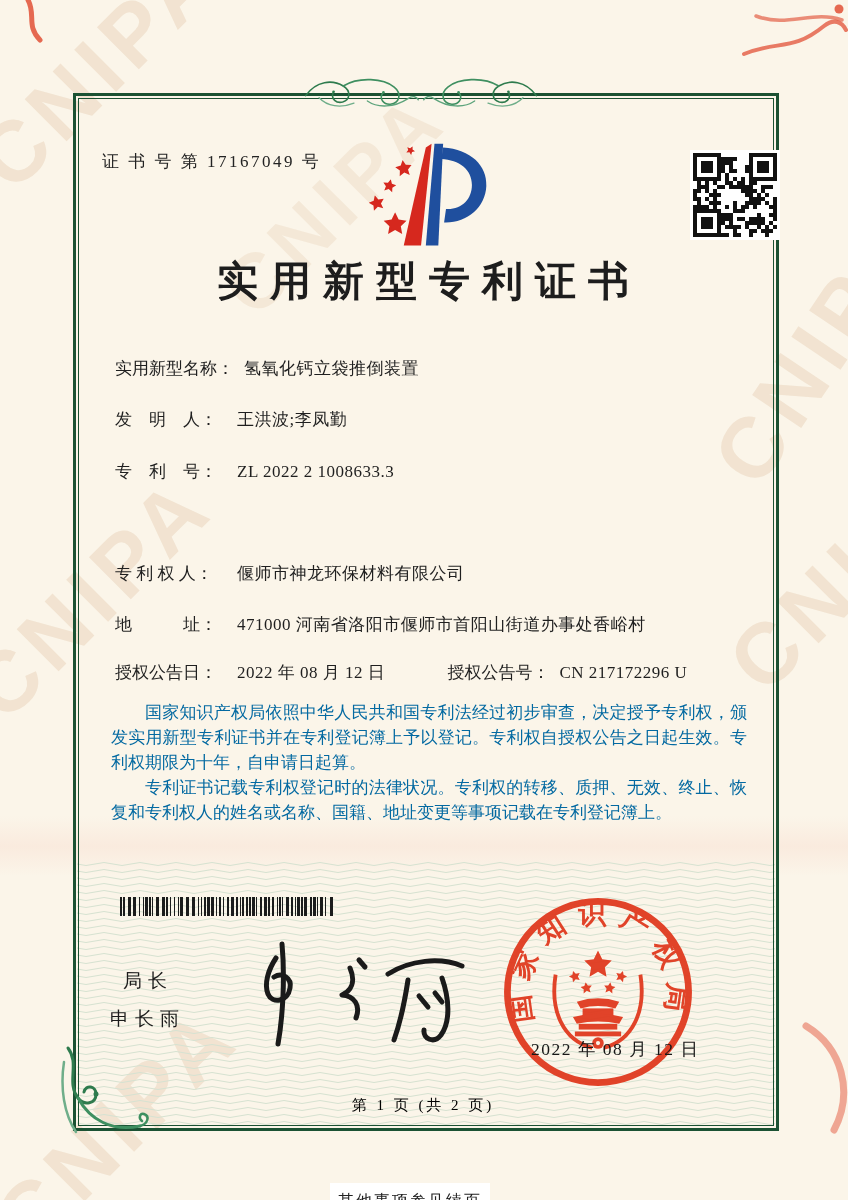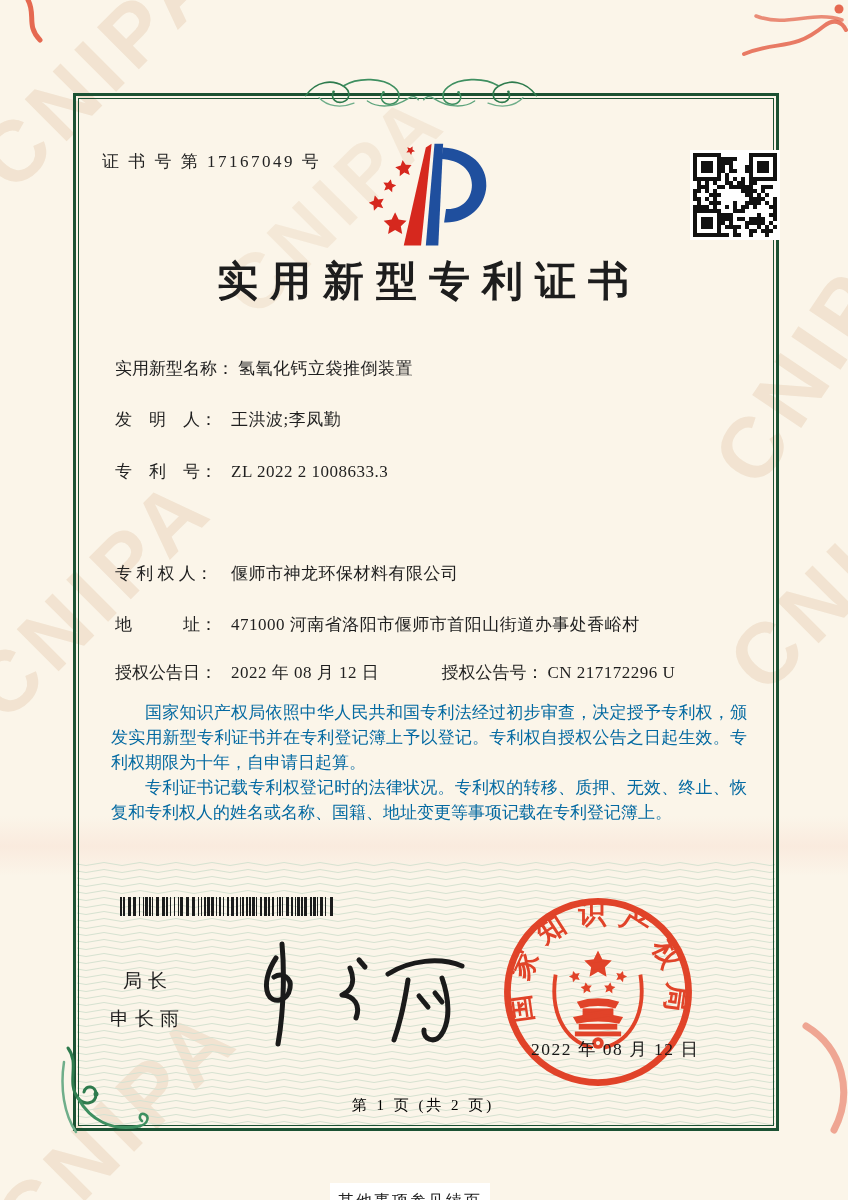--- a/index.html
+++ b/index.html
@@ -25,21 +25,21 @@
   .artifacts{position:absolute;left:0;top:0;width:848px;height:1200px;z-index:4;pointer-events:none;}
   
   .cert-no{position:absolute;left:102px;top:150px;font-size:17px;letter-spacing:2.5px;z-index:5;}
   .logo{position:absolute;left:350px;top:140px;width:144px;height:114px;z-index:5;}
   .qr{position:absolute;left:690px;top:150px;width:90px;height:90px;z-index:5;}
   .title{position:absolute;left:73px;top:254px;width:700px;text-align:center;font-size:41px;
          font-weight:700;letter-spacing:12px;text-indent:12px;color:#1d1d1d;z-index:5;}
   
   .field{position:absolute;left:115px;font-size:17px;white-space:nowrap;z-index:5;color:#1f1f1f;}
   .field .lbl{display:inline-block;min-width:112px;}
-  .field .val{margin-left:4px;letter-spacing:0.5px;}
+  .field .val{margin-left:10px;letter-spacing:0.5px;}
   .f0{top:357px;} .f1{top:408px;} .f2{top:460px;} .f3{top:511px;} .f4{top:562px;} .f5{top:613px;}
   .grant{top:661px;}
   .grant .lbl2{margin-left:58px;}
   
   .body-text{position:absolute;left:111px;top:700px;width:636px;font-size:17px;line-height:25px;
              text-align:justify;z-index:5;color:#0369a1;}
   .body-text p{margin:0;text-indent:2em;}
   
   .barcode{position:absolute;left:120px;top:897px;width:216px;height:19px;z-index:5;}
   .officer-title{position:absolute;left:123px;top:968px;font-family:"Liberation Sans","DejaVu Sans",sans-serif;

